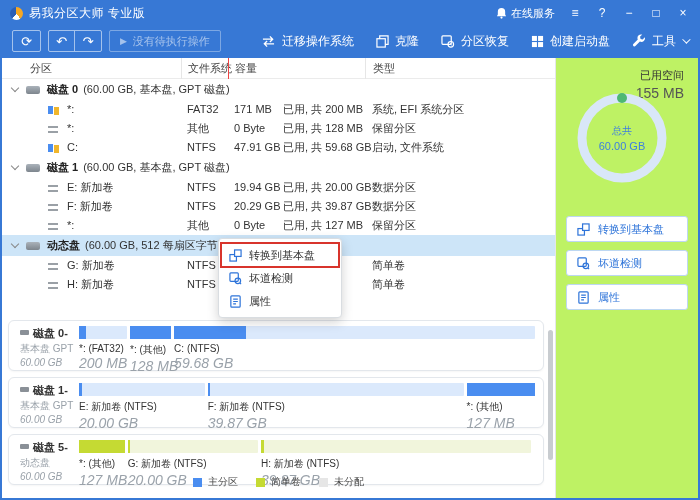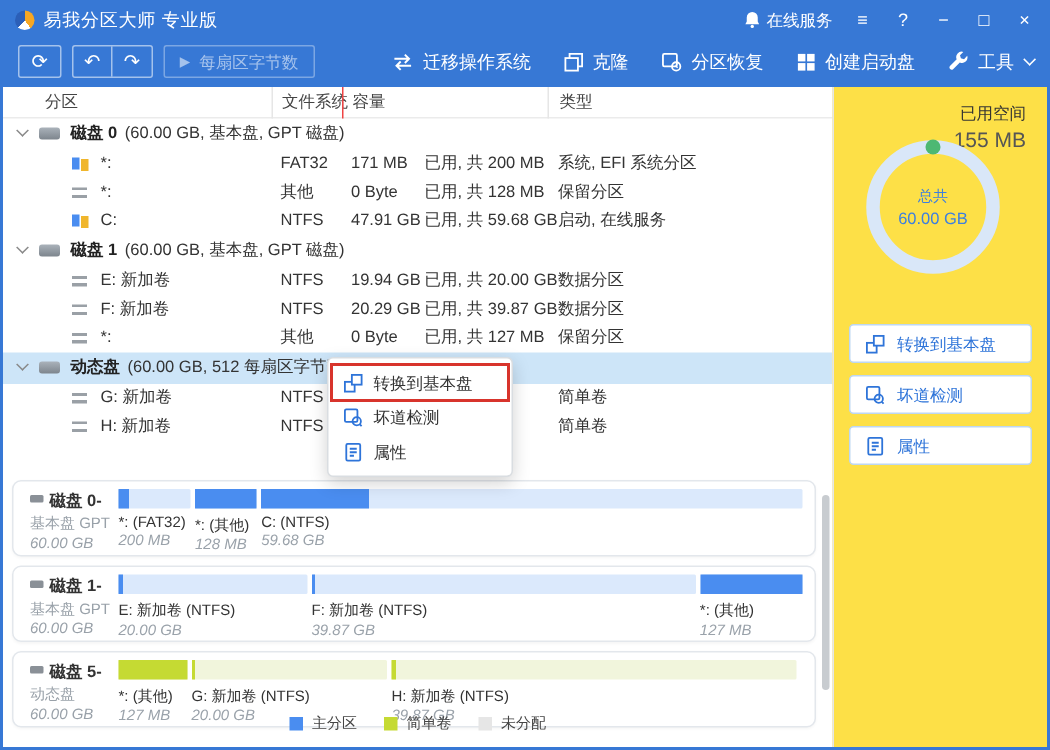--- a/index.html
+++ b/index.html
@@ -24,21 +24,21 @@
   .tb-pending { height:22px; border:1px solid rgba(255,255,255,.35); border-radius:2px; margin-left:7px; display:flex; align-items:center; gap:6px; padding:0 10px; font-size:11px; color:rgba(255,255,255,.55); }
   .tb-pending .play { font-size:9px; }
   .tb-actions { margin-left:auto; display:flex; align-items:center; gap:22px; font-size:12px; }
   .tb-action { display:flex; align-items:center; gap:6px; cursor:default; }
   .tb-action svg { display:block; }
   .chev-dn { display:inline-block; width:6px; height:6px; border-right:1.4px solid #fff; border-bottom:1.4px solid #fff; transform:rotate(45deg) translateY(-2px); }
 
   
   .content { position:absolute; left:0; top:56px; right:0; bottom:0; }
   .left-panel { position:absolute; left:0; top:0; bottom:0; width:553px; background:#fff; }
-  .sidebar { position:absolute; right:0; top:0; bottom:0; width:143px; background:#fde047; border-left:1px solid #e4e6e9; }
+  .sidebar { position:absolute; right:0; top:0; bottom:0; width:143px; background:#bef264; border-left:1px solid #e4e6e9; }
 
   
   .thead { position:absolute; left:0; top:0; right:0; height:21px; border-bottom:1px solid #ebebeb; font-size:11px; color:#444; }
   .thead span { position:absolute; top:0; line-height:21px; }
   .th-part { left:28px; }
   .th-fs   { left:179px; border-left:1px solid #e6e6e6; padding-left:6px; }
   .th-cap  { left:226px; border-left:1px solid #ef4444; padding-left:6px; }
   .th-type { left:363px; border-left:1px solid #e6e6e6; padding-left:7px; }
 
   .rows { position:absolute; left:0; top:21px; right:0; }
@@ -72,21 +72,21 @@
   .dl3 { font-size:10px; color:#99a1a9; font-style:italic; margin-top:1px; }
   .bars { position:absolute; left:70px; right:7px; top:5px; }
   .barrow { display:flex; gap:3px; height:13px; }
   .seg { position:relative; height:13px; border-radius:1px; flex:0 0 auto; }
   .seg.blue { background:#dbe9fc; } .seg.yellow { background:#f1f5dc; }
   .fill { position:absolute; left:0; top:0; bottom:0; }
   .seg.blue .fill { background:#4a8df0; } .seg.yellow .fill { background:#c5da33; }
   .lblrow { display:flex; gap:3px; margin-top:4px; }
   .plbl { flex:0 0 auto; white-space:nowrap; overflow:visible; }
   .pl1 { font-size:10px; color:#333; }
-  .pl2 { font-size:10px; color:#9aa2aa; font-style:italic; margin-top:1px; }
+  .pl2 { font-size:14px; color:#9aa2aa; font-style:italic; margin-top:1px; }
   .scrollthumb { position:absolute; right:2px; top:272px; width:5px; height:130px; background:#c8ccd0; border-radius:3px; }
 
   
   .legend { position:absolute; left:0; right:0; top:417px; display:flex; justify-content:center; gap:18px; }
   .lg-item { display:flex; align-items:center; gap:6px; font-size:10px; color:#444; }
   .lg-sq { width:9px; height:9px; }
 
   
   .used-block { position:absolute; top:10px; right:14px; text-align:right; }
   .ub1 { font-size:11px; color:#333; }
@@ -125,21 +125,21 @@
   <div class="toolbar">
     <span class="tb-btn">
         <span>⟳</span>
       </span>
     <span class="tb-duo">
       <span>↶</span>
       <span>↷</span>
     </span>
     <span class="tb-pending">
       <span class="play">▶</span>
-      <span>每扇区字节数</span>
+      <span>没有待执行操作</span>
     </span>
     <div class="tb-actions" id="tb-actions">
         <span class="tb-action">
           <span style="display: inline-flex;">
             <svg width="15" height="13" viewBox="0 0 16 14" fill="none" stroke="#fff" stroke-width="1.4">
               <path d="M2 4.5h10M9.5 1.5l3 3-3 3"></path>
               <path d="M14 9.5H4M6.5 6.5l-3 3 3 3"></path>
             </svg>
           </span>
           <span>迁移操作系统</span>
@@ -192,21 +192,21 @@
       <div class="thead">
         <span class="th-part">分区</span>
         <span class="th-fs">文件系统</span>
         <span class="th-cap">容量</span>
         <span class="th-type">类型</span>
       </div>
       <div class="rows" id="rows">
           <div class="trow disk"><span class="chev"></span><span class="ic-disk"></span><span class="dname">磁盘 0</span><span class="ddetail">(60.00 GB, 基本盘, GPT 磁盘)</span><span class="c-fs"></span><span class="c-used"></span><span class="c-cap"></span><span class="c-type"></span></div>
           <div class="trow"><span class="ic-colored"></span><span class="pname">*:</span><span class="c-fs">FAT32</span><span class="c-used">171 MB</span><span class="c-cap">已用, 共 200 MB</span><span class="c-type">系统, EFI 系统分区</span></div>
           <div class="trow"><span class="ic-gray"></span><span class="pname">*:</span><span class="c-fs">其他</span><span class="c-used">0 Byte</span><span class="c-cap">已用, 共 128 MB</span><span class="c-type">保留分区</span></div>
-          <div class="trow"><span class="ic-colored"></span><span class="pname">C:</span><span class="c-fs">NTFS</span><span class="c-used">47.91 GB</span><span class="c-cap">已用, 共 59.68 GB</span><span class="c-type">启动, 在线服务</span></div>
+          <div class="trow"><span class="ic-colored"></span><span class="pname">C:</span><span class="c-fs">NTFS</span><span class="c-used">47.91 GB</span><span class="c-cap">已用, 共 59.68 GB</span><span class="c-type">启动, 文件系统</span></div>
           <div class="trow disk"><span class="chev"></span><span class="ic-disk"></span><span class="dname">磁盘 1</span><span class="ddetail">(60.00 GB, 基本盘, GPT 磁盘)</span><span class="c-fs"></span><span class="c-used"></span><span class="c-cap"></span><span class="c-type"></span></div>
           <div class="trow"><span class="ic-gray"></span><span class="pname">E: 新加卷</span><span class="c-fs">NTFS</span><span class="c-used">19.94 GB</span><span class="c-cap">已用, 共 20.00 GB</span><span class="c-type">数据分区</span></div>
           <div class="trow"><span class="ic-gray"></span><span class="pname">F: 新加卷</span><span class="c-fs">NTFS</span><span class="c-used">20.29 GB</span><span class="c-cap">已用, 共 39.87 GB</span><span class="c-type">数据分区</span></div>
           <div class="trow"><span class="ic-gray"></span><span class="pname">*:</span><span class="c-fs">其他</span><span class="c-used">0 Byte</span><span class="c-cap">已用, 共 127 MB</span><span class="c-type">保留分区</span></div>
           <div class="trow disk selected"><span class="chev"></span><span class="ic-disk"></span><span class="dname">动态盘</span><span class="ddetail">(60.00 GB, 512 每扇区字节数, 磁盘 2-)</span><span class="c-fs"></span><span class="c-used"></span><span class="c-cap"></span><span class="c-type"></span></div>
           <div class="trow"><span class="ic-gray"></span><span class="pname">G: 新加卷</span><span class="c-fs">NTFS</span><span class="c-used"></span><span class="c-cap"></span><span class="c-type">简单卷</span></div>
           <div class="trow"><span class="ic-gray"></span><span class="pname">H: 新加卷</span><span class="c-fs">NTFS</span><span class="c-used"></span><span class="c-cap"></span><span class="c-type">简单卷</span></div>
         </div>
 
       <div class="ctx-menu" id="ctx-menu">

